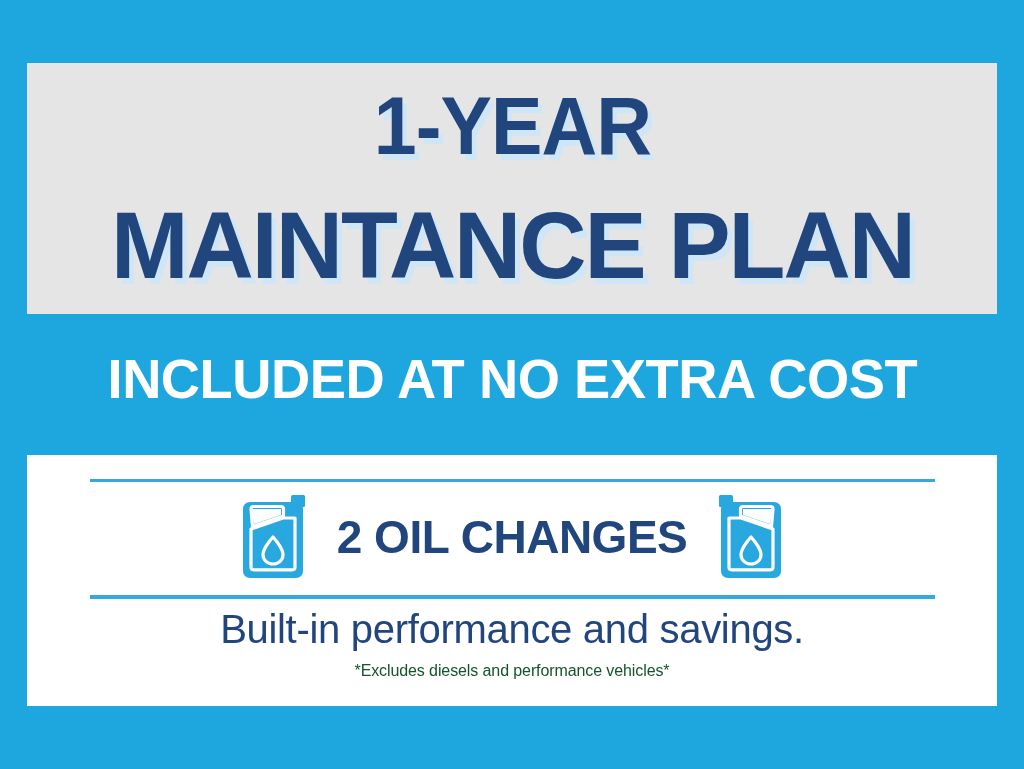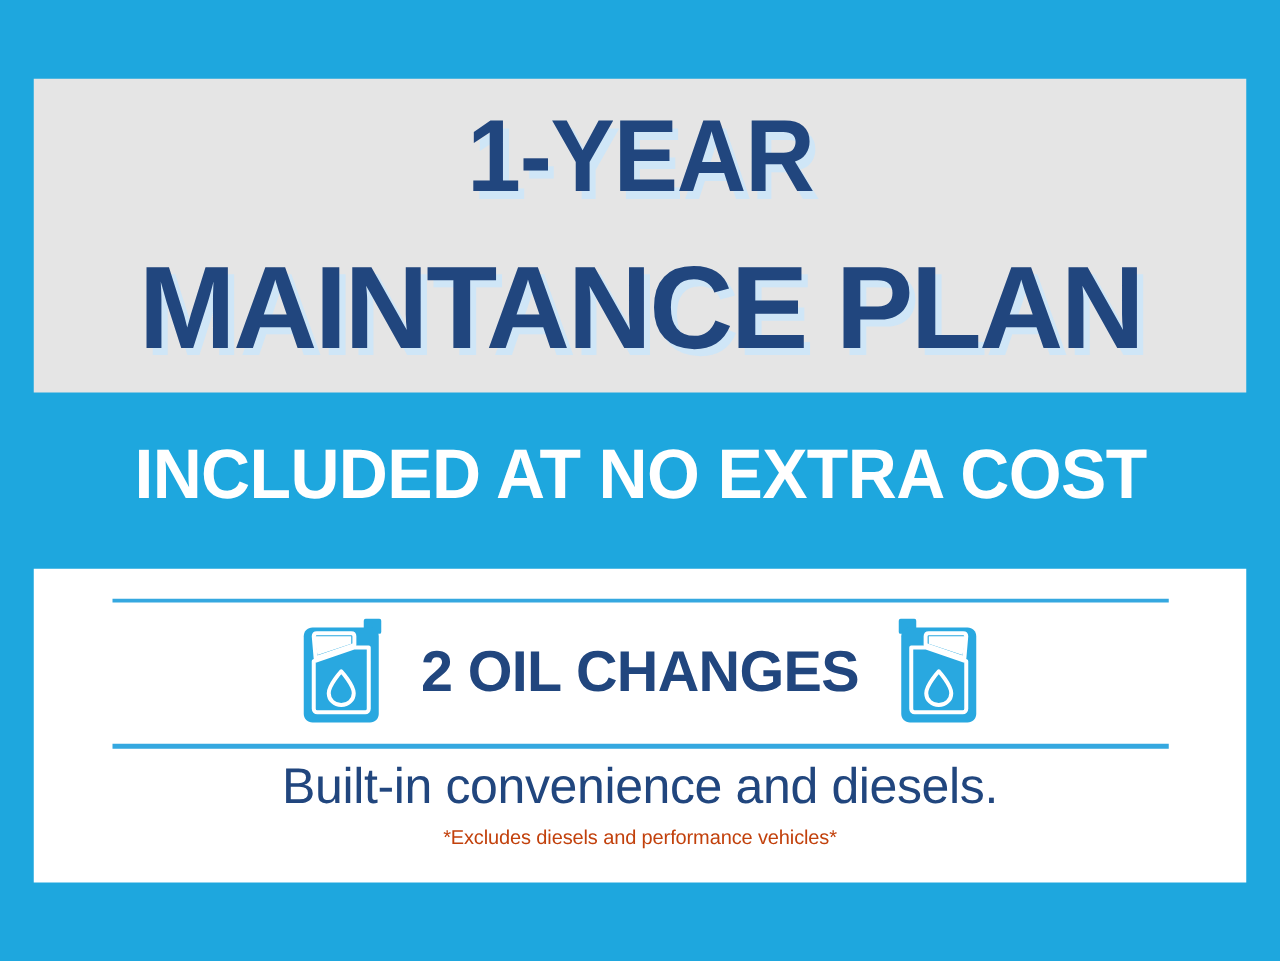--- a/index.html
+++ b/index.html
@@ -145,21 +145,21 @@
     font-weight: 400;
     letter-spacing: -0.3px;
   }
 
   .fineprint {
     position: absolute;
     left: 0;
     top: 207px;
     width: 970px;
     text-align: center;
-    color: #c2410c;
+    color: #14532d;
     font-size: 16px;
     font-weight: 400;
     letter-spacing: -0.1px;
   }
 </style>
 </head>
 <body>
 
 <div class="poster" style="--brand: #1ea7de;">
 
@@ -204,19 +204,19 @@
           <path d="M12 16 C12 14.5 13 13.5 14.5 13.5 L42 13.5 C43.5 13.5 44.5 14.5 44.5 16 L44.5 23 L13.5 33.5 Z" fill="none" stroke="#ffffff" stroke-width="3.2" stroke-linejoin="round"></path>
           <path d="M12 36 L44 25 L56 25 L56 74 C56 75.6 54.8 76.8 53.2 76.8 L14.8 76.8 C13.2 76.8 12 75.6 12 74 Z" fill="none" stroke="#ffffff" stroke-width="3.2" stroke-linejoin="round"></path>
           <path d="M34 44 C34 44 24 55 24 61.5 C24 67 28.5 71 34 71 C39.5 71 44 67 44 61.5 C44 55 34 44 34 44 Z" fill="none" stroke="#ffffff" stroke-width="3.2" stroke-linejoin="round"></path>
         </svg>
       </span>
 
     </div>
 
     <div class="divider divider-bottom"></div>
 
-    <div class="tagline">Built-in convenience and diesels.</div>
+    <div class="tagline">Built-in performance and savings.</div>
 
     <div class="fineprint">*Excludes diesels and performance vehicles*</div>
 
   </div>
 
 </div>
 
 </body></html>

